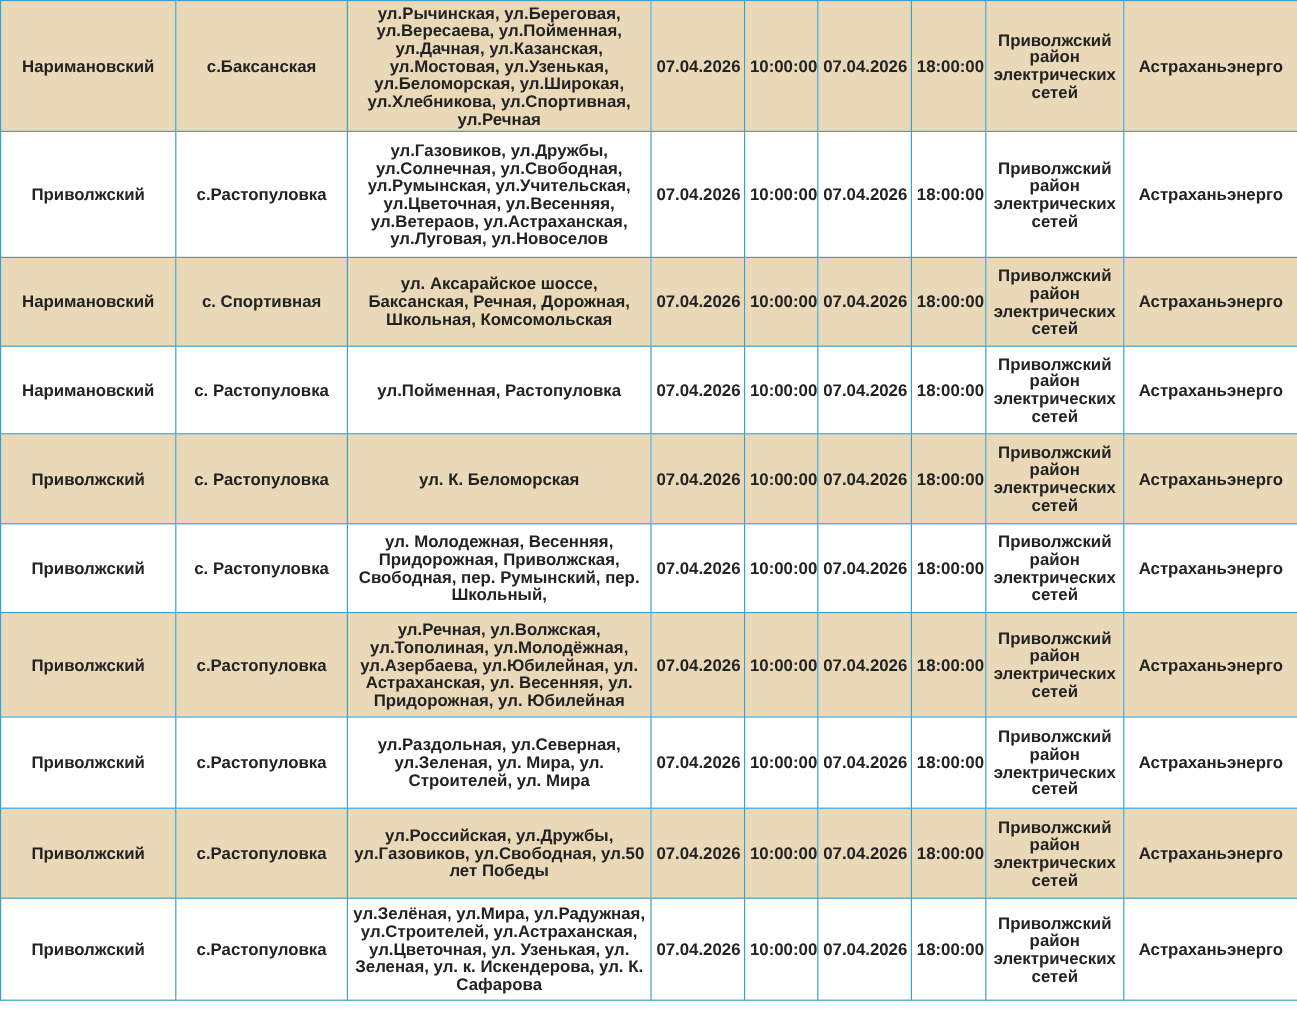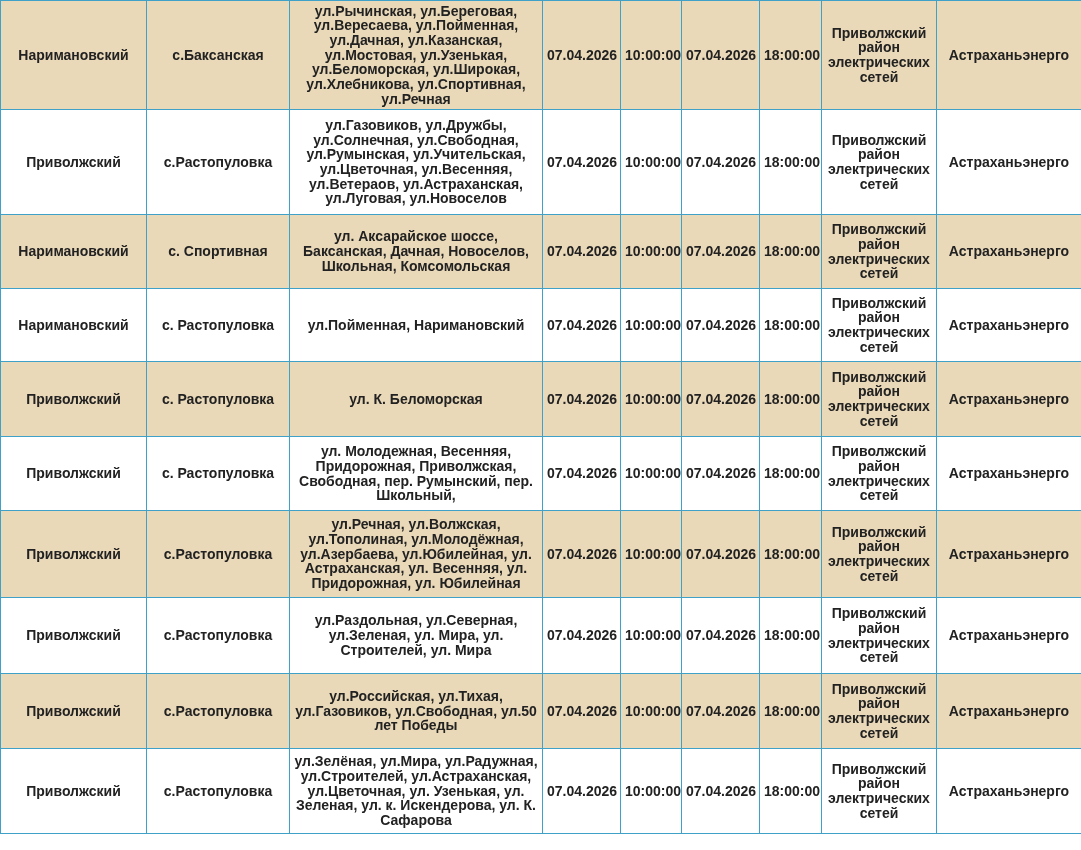--- a/index.html
+++ b/index.html
@@ -82,32 +82,32 @@
         <td>07.04.2026</td>
         <td>10:00:00</td>
         <td>07.04.2026</td>
         <td>18:00:00</td>
         <td>Приволжский район электрических сетей</td>
         <td>Астраханьэнерго</td>
       </tr>
       <tr class="shaded">
         <td>Наримановский</td>
         <td>с. Спортивная</td>
-        <td>ул. Аксарайское шоссе, Баксанская, Дачная, Новоселов, Школьная, Комсомольская</td>
+        <td>ул. Аксарайское шоссе, Баксанская, Речная, Дорожная, Школьная, Комсомольская</td>
         <td>07.04.2026</td>
         <td>10:00:00</td>
         <td>07.04.2026</td>
         <td>18:00:00</td>
         <td>Приволжский район электрических сетей</td>
         <td>Астраханьэнерго</td>
       </tr>
       <tr>
         <td>Наримановский</td>
         <td>с. Растопуловка</td>
-        <td>ул.Пойменная, Наримановский</td>
+        <td>ул.Пойменная, Растопуловка</td>
         <td>07.04.2026</td>
         <td>10:00:00</td>
         <td>07.04.2026</td>
         <td>18:00:00</td>
         <td>Приволжский район электрических сетей</td>
         <td>Астраханьэнерго</td>
       </tr>
       <tr class="shaded">
         <td>Приволжский</td>
         <td>с. Растопуловка</td>
@@ -148,21 +148,21 @@
         <td>07.04.2026</td>
         <td>10:00:00</td>
         <td>07.04.2026</td>
         <td>18:00:00</td>
         <td>Приволжский район электрических сетей</td>
         <td>Астраханьэнерго</td>
       </tr>
       <tr class="shaded">
         <td>Приволжский</td>
         <td>с.Растопуловка</td>
-        <td>ул.Российская, ул.Тихая, ул.Газовиков, ул.Свободная, ул.50 лет Победы</td>
+        <td>ул.Российская, ул.Дружбы, ул.Газовиков, ул.Свободная, ул.50 лет Победы</td>
         <td>07.04.2026</td>
         <td>10:00:00</td>
         <td>07.04.2026</td>
         <td>18:00:00</td>
         <td>Приволжский район электрических сетей</td>
         <td>Астраханьэнерго</td>
       </tr>
       <tr>
         <td>Приволжский</td>
         <td>с.Растопуловка</td>

